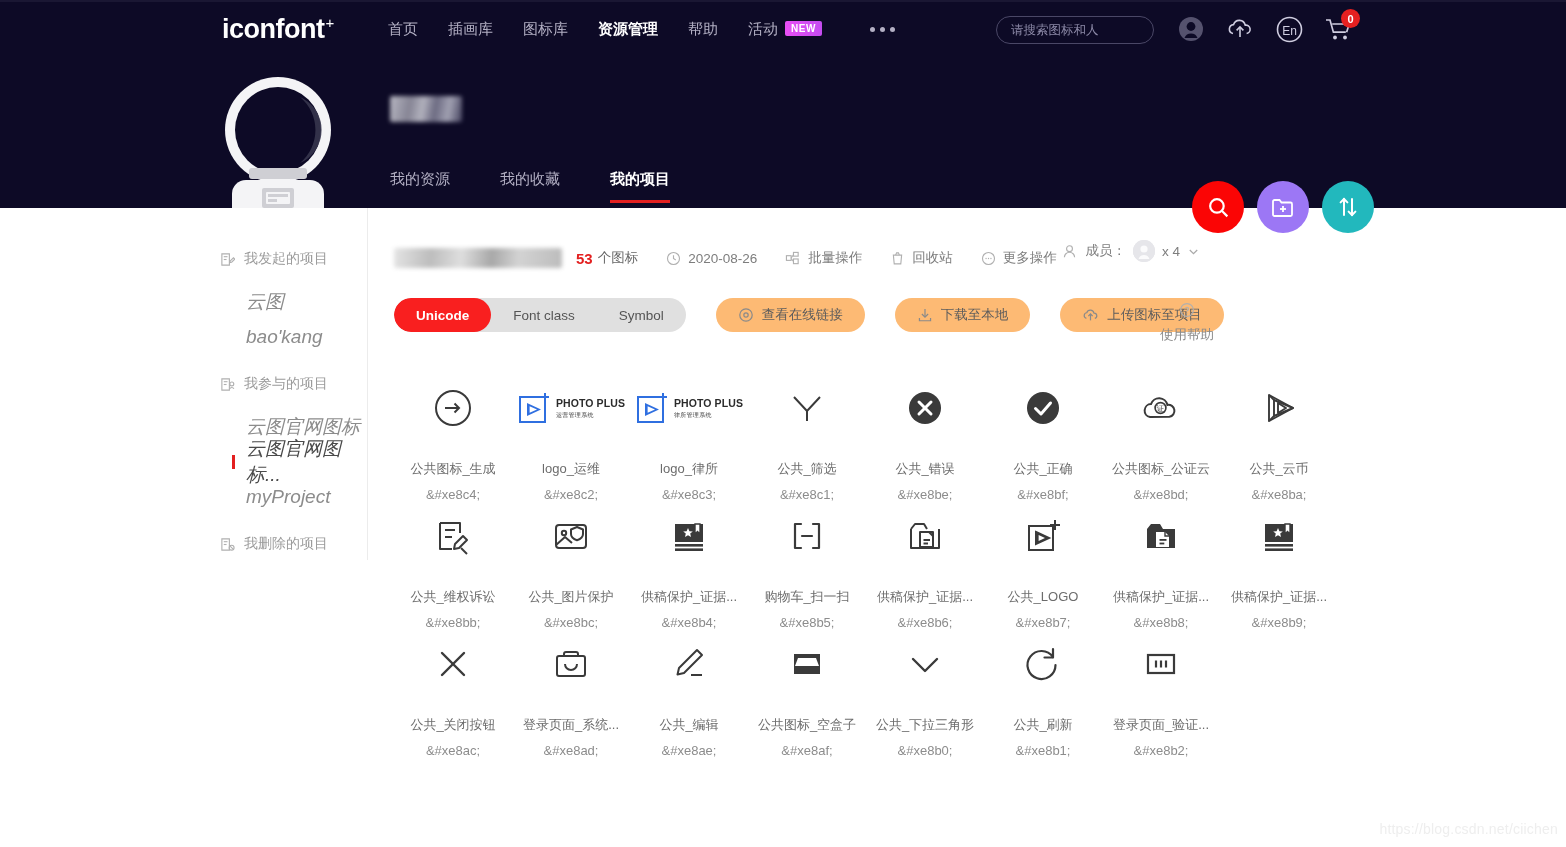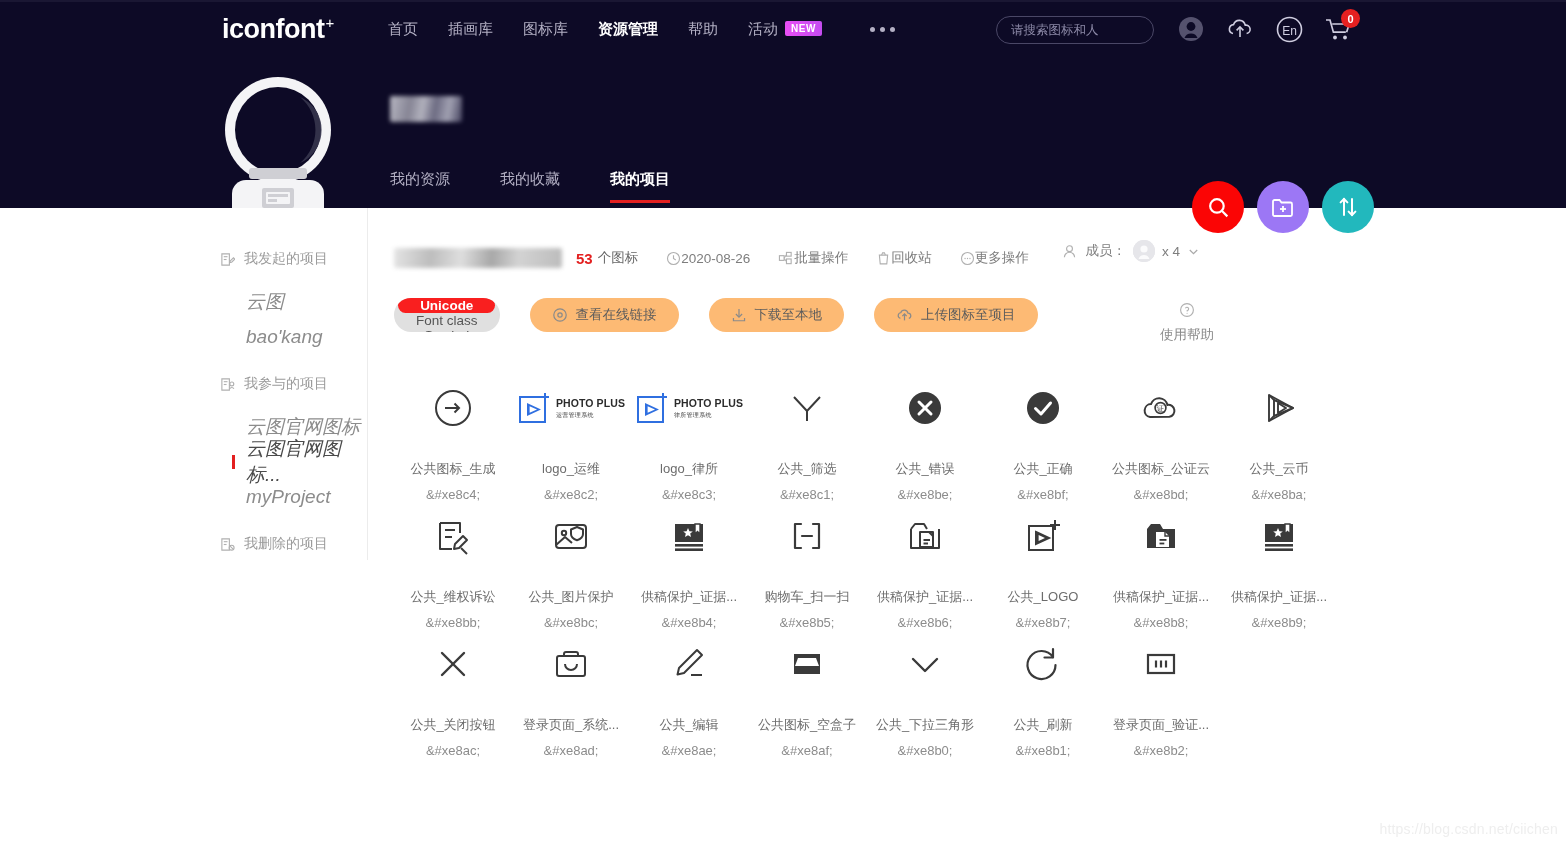--- a/index.html
+++ b/index.html
@@ -94,26 +94,26 @@
   .content { position: absolute; left: 394px; top: 0; right: 0; }
 
   .toolbar { display: flex; align-items: center; height: 44px; margin-top: 28px; }
   .proj-title {
     width: 168px; height: 20px; border-radius: 2px;
     background: linear-gradient(95deg,#e4e4e4 0%,#bdbdbd 22%,#dedede 40%,#a8a8a8 58%,#d3d3d3 74%,#bcbcbc 100%);
     filter: blur(2px);
   }
   .count-red { color: #e32020; font-size: 15px; font-weight: 700; margin-left: 14px; }
   .count-unit { color: #666; font-size: 13.5px; margin-left: 5px; }
-  .tb-item { display: flex; align-items: center; margin-left: 28px; color: #7d7d7d; font-size: 13.5px; cursor: pointer; white-space: nowrap;}
+  .tb-item { display: flex; align-items: center; gap: 7px; margin-left: 28px; color: #7d7d7d; font-size: 13.5px; cursor: pointer; white-space: nowrap;}
   .members { position: absolute; right: 180px; top: 32px; display: flex; align-items: center; gap: 7px; color: #7d7d7d; font-size: 13.5px; }
   .member-av { width: 22px; height: 22px; border-radius: 50%; background: #e3e3e8; display:flex;align-items:center;justify-content:center; }
 
   .actionbar { display: flex; align-items: center; margin-top: 18px; }
-  .segmented { display: flex; background: #e0e0e0; border-radius: 17px; height: 34px; align-items: center; padding: 0; overflow:hidden;flex-direction:column; }
+  .segmented { display: flex; background: #e0e0e0; border-radius: 17px; height: 34px; align-items: center; padding: 0; overflow:hidden; }
   .seg { padding: 0 22px; height: 34px; display: flex; align-items: center; font-size: 13.5px; color: #555; cursor: pointer; }
   .seg.active { background: #f91f1f; color: #fff; border-radius: 17px; font-weight: 600; }
   .pillbtn {
     display: flex; align-items: center; gap: 8px; height: 34px; padding: 15px 22px;
     background: #fdba74; border-radius: 17px; color: #5c5c5c; font-size: 13.5px;
     margin-left: 30px; cursor: pointer; white-space: nowrap;
   }
   .help { position: absolute; right: 166px; top: 94px; display: flex; align-items: center; gap: 8px; color: #8a8a8a; font-size: 13.5px; cursor: pointer; flex-direction: column;}
 
   

